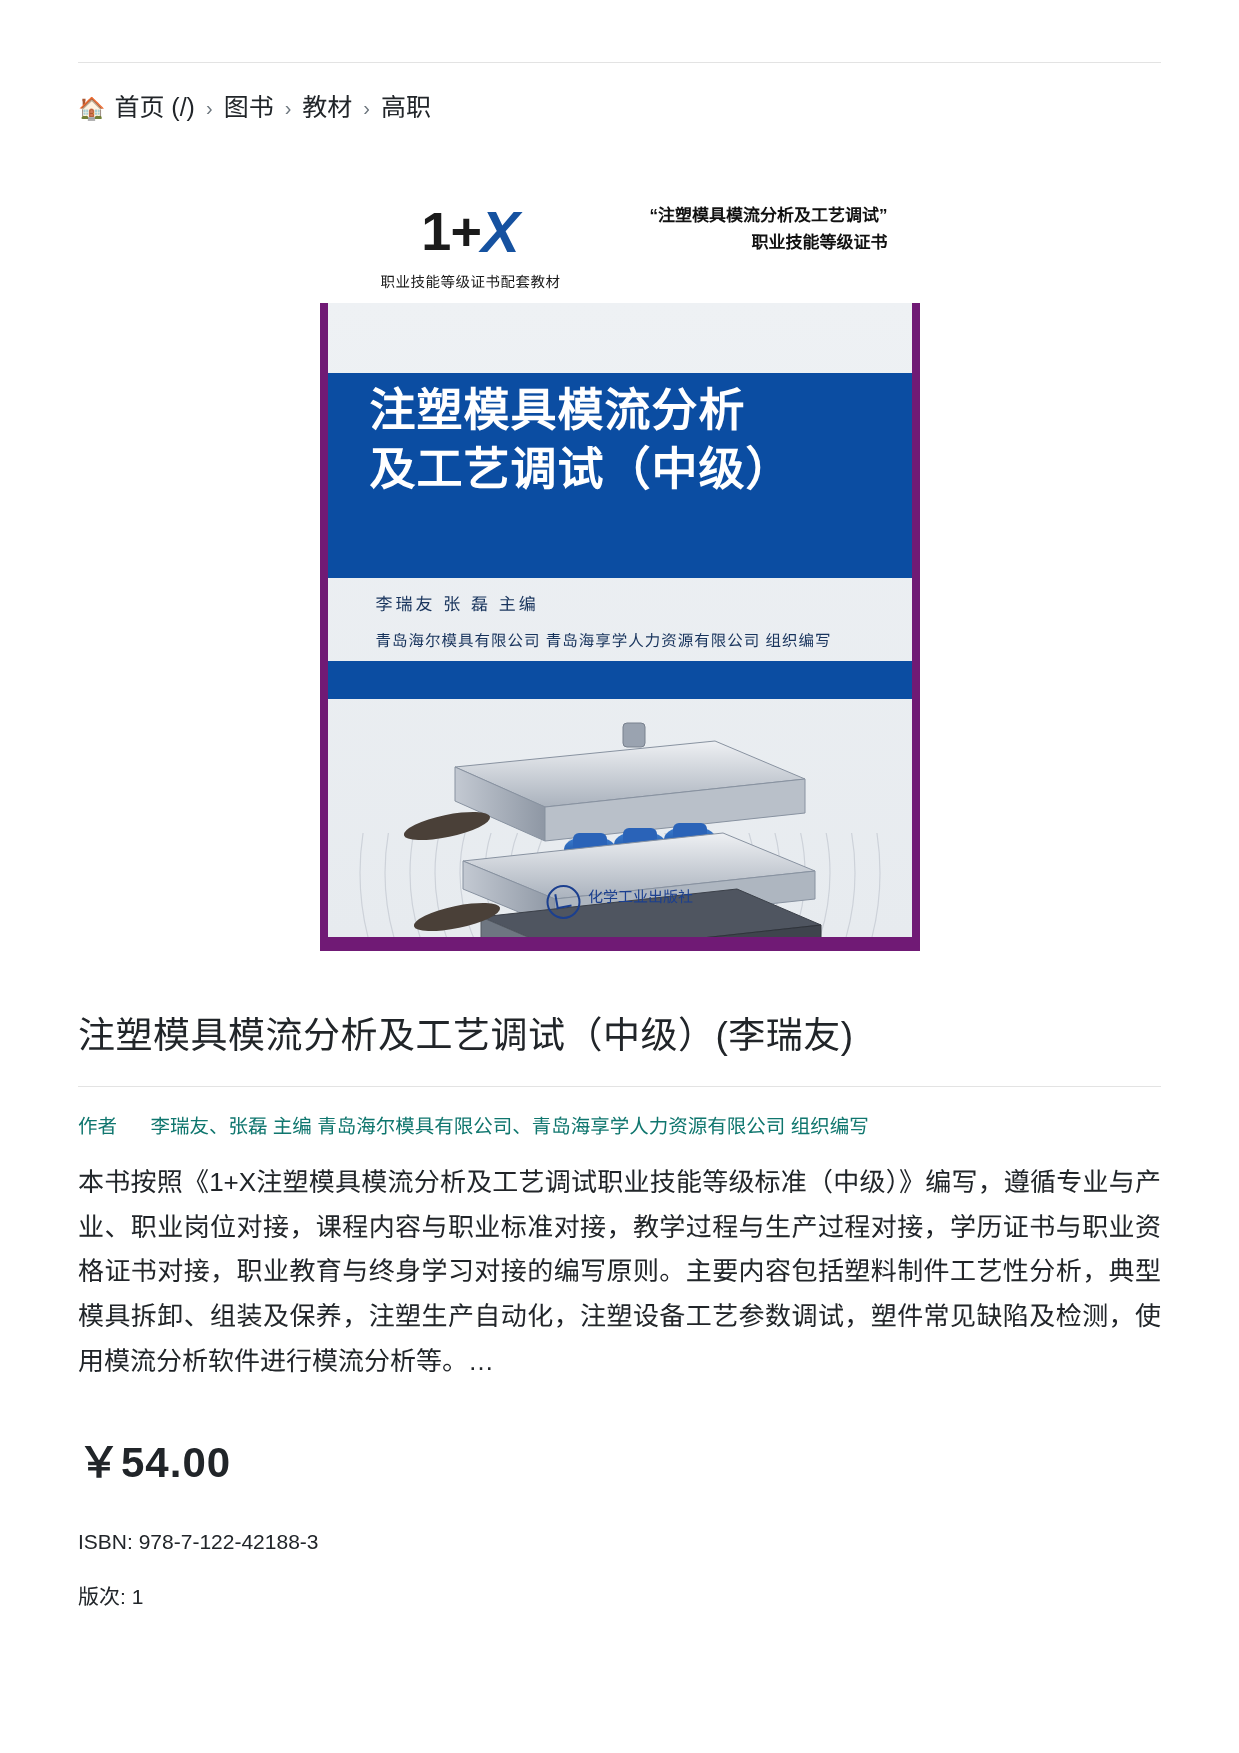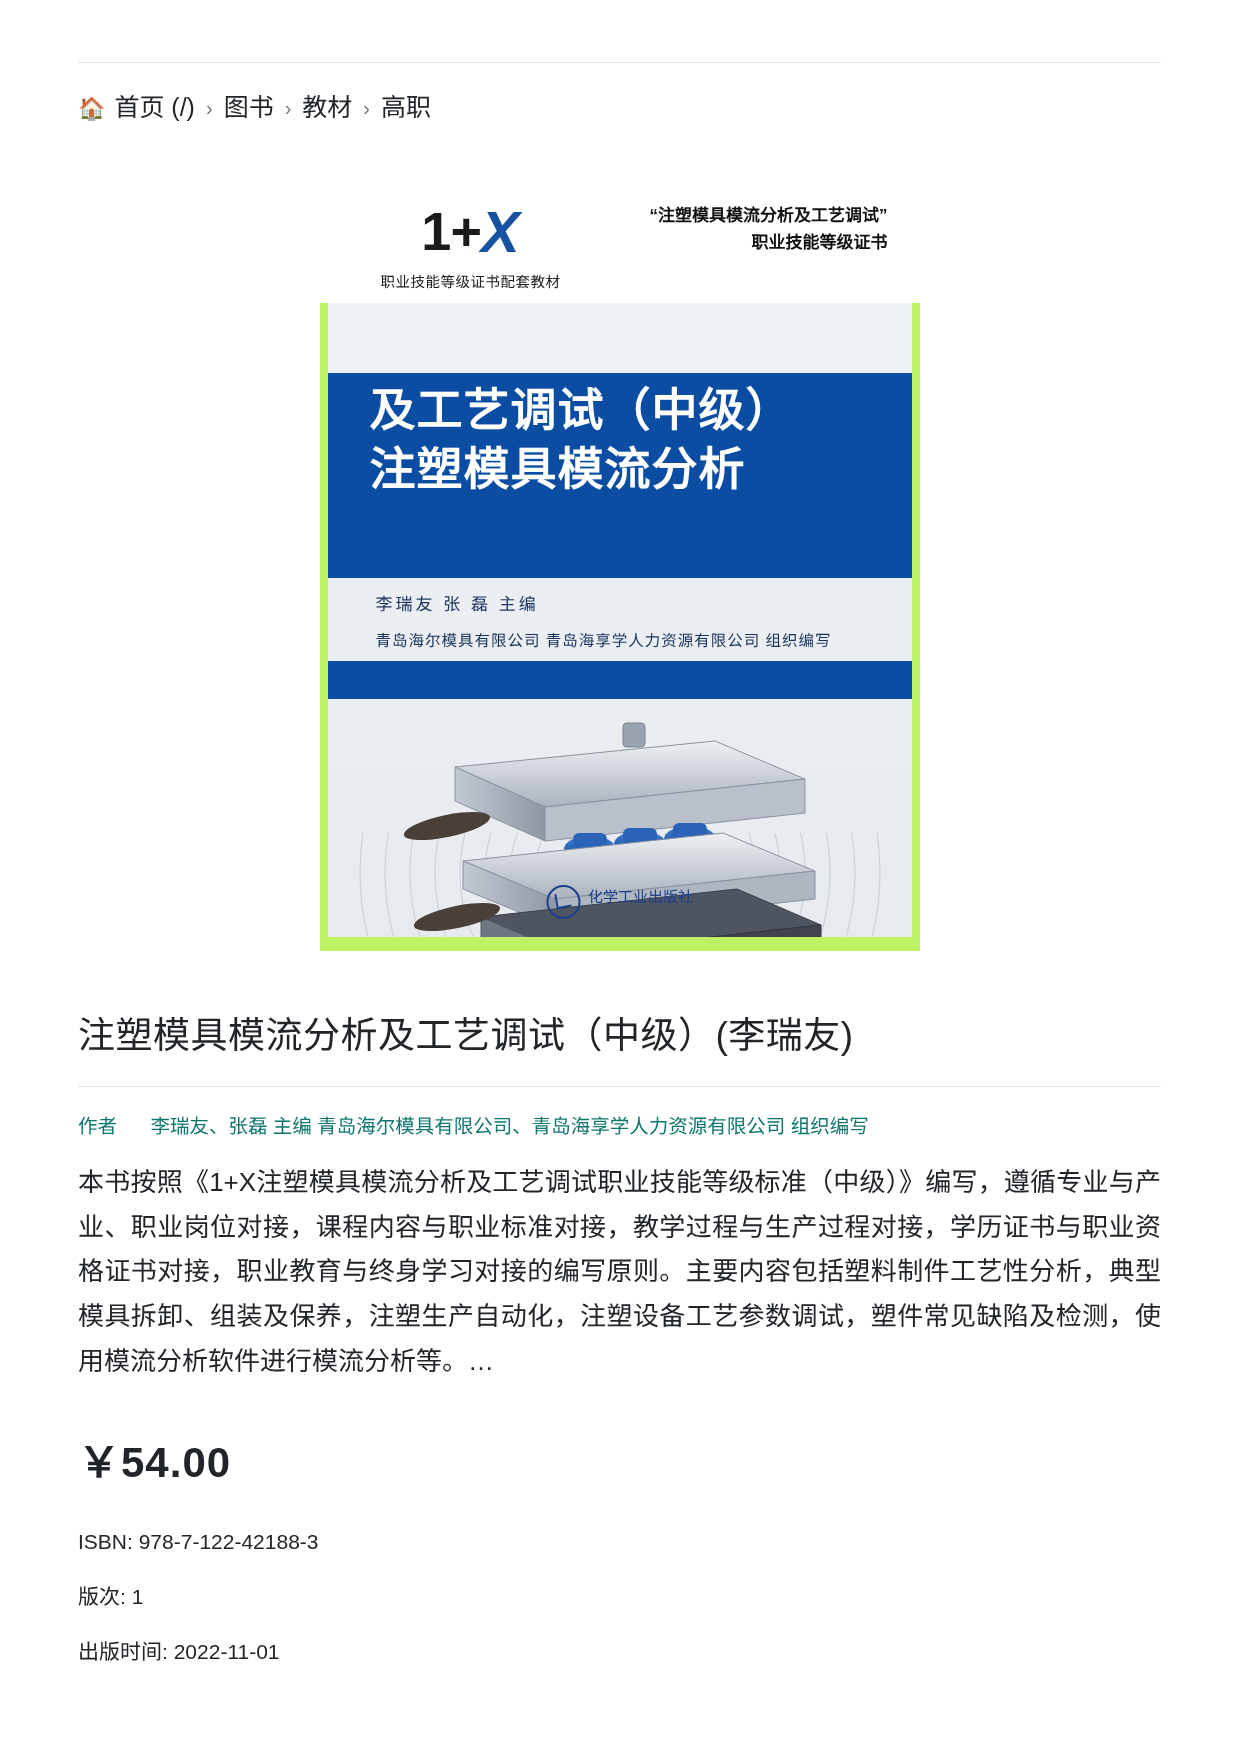--- a/index.html
+++ b/index.html
@@ -61,21 +61,21 @@
   }
   
   .cover-wrap {
     margin-top: 68px;
     display: flex;
     justify-content: center;
   }
   .cover {
     width: 600px;
     height: 763px;
-    background: #bef264;
+    background: #701a75;
     position: relative;
     overflow: hidden;
     font-family: "Liberation Sans", sans-serif;
   }
   .cover-top {
     height: 115px;
     position: relative;
     background: #fff;
   }
   .logo1x {
@@ -300,24 +300,24 @@
           <div class="cert-title">
             <div>“注塑模具模流分析及工艺调试”</div>
             <div>职业技能等级证书</div>
           </div>
         </div>
 
         <div class="cover-body">
           <div class="cover-blueband"></div>
 
           <div class="cover-title">
+            <div>注塑模具模流分析</div>
             <div>
               <span>及工艺调试</span><span class="lvl">（中级）</span>
             </div>
-            <div>注塑模具模流分析</div>
           </div>
 
           <div class="cover-authors">李瑞友 张 磊 主编</div>
           <div class="cover-orgs">青岛海尔模具有限公司   青岛海享学人力资源有限公司   组织编写</div>
           <div class="cover-bar2"></div>
 
           <div class="cover-illus">
             <svg class="rings" width="560" height="320" viewBox="0 0 560 320">
               <g fill="none" stroke="#c9ced6" stroke-width="1.2" opacity="0.85">
                 <circle cx="280" cy="40" r="60"></circle>
@@ -394,17 +394,16 @@
       <span>李瑞友、张磊 主编 青岛海尔模具有限公司、青岛海享学人力资源有限公司 组织编写</span>
     </div>
 
     <p class="desc">本书按照《1+X注塑模具模流分析及工艺调试职业技能等级标准（中级）》编写，遵循专业与产业、职业岗位对接，课程内容与职业标准对接，教学过程与生产过程对接，学历证书与职业资格证书对接，职业教育与终身学习对接的编写原则。主要内容包括塑料制件工艺性分析，典型模具拆卸、组装及保养，注塑生产自动化，注塑设备工艺参数调试，塑件常见缺陷及检测，使用模流分析软件进行模流分析等。…</p>
 
     <div class="price">￥54.00</div>
 
     <div class="meta">
       <div class="meta-line">ISBN: 978-7-122-42188-3</div>
       <div class="meta-line">版次: 1</div>
-      <div class="meta-line">出版时间: 2022-11-01</div>
     </div>
 
   </div>
 </div>
 
 </body></html>

